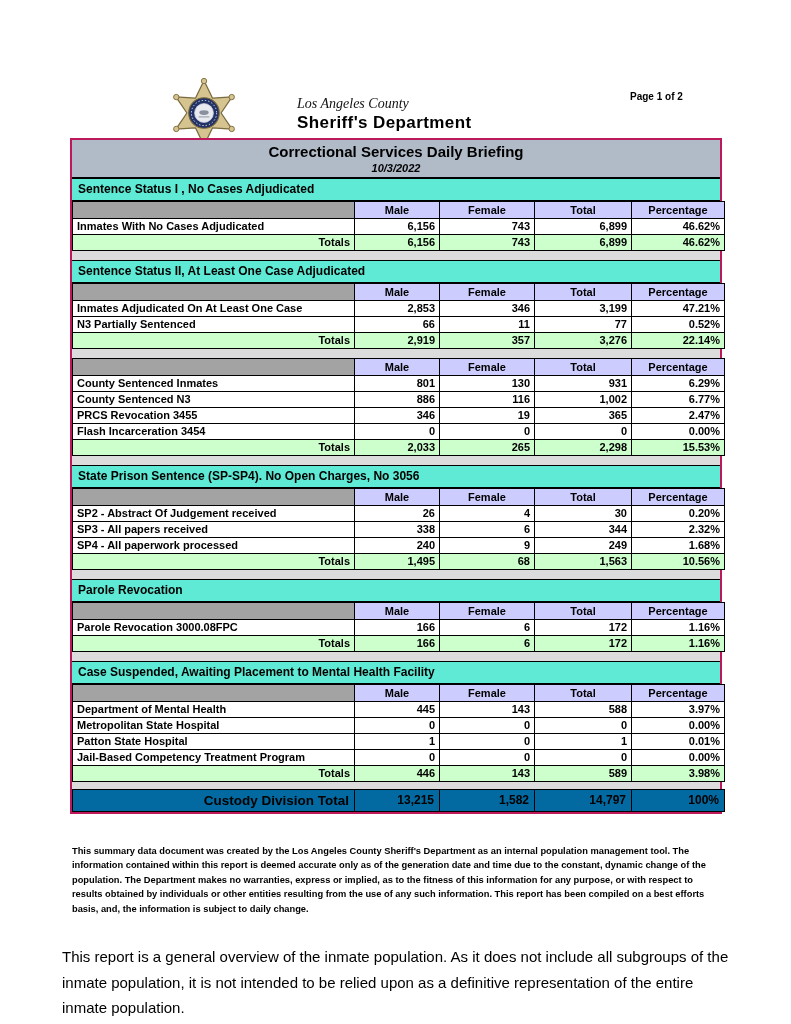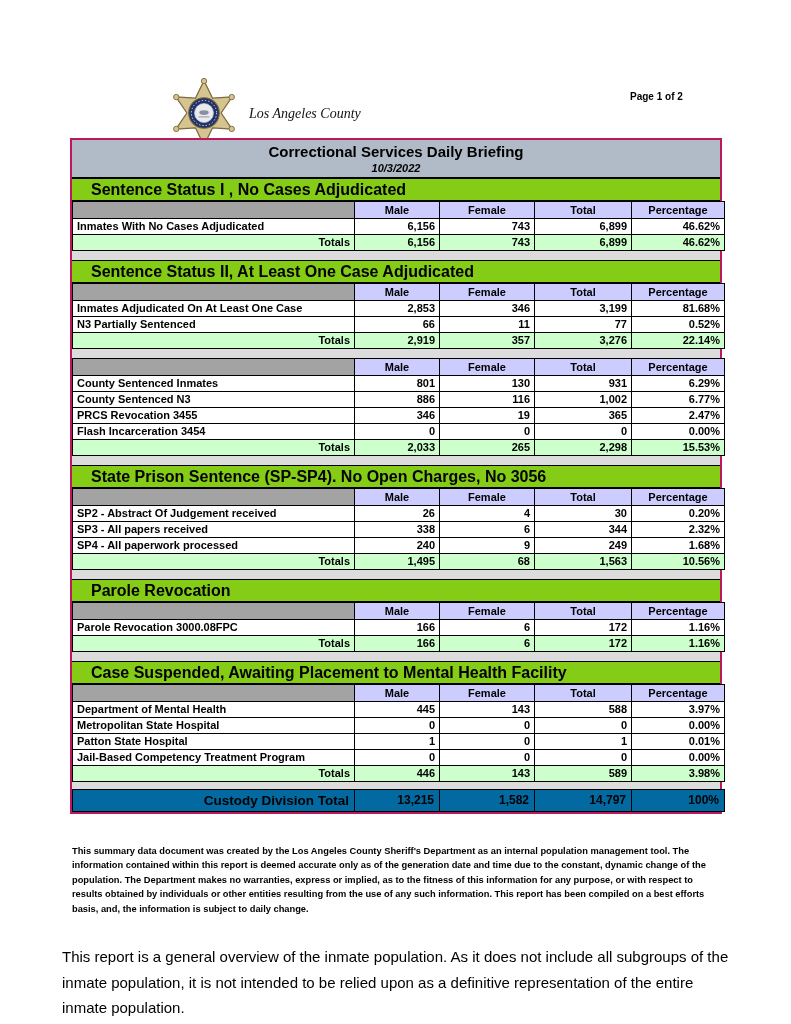--- a/index.html
+++ b/index.html
@@ -3,31 +3,31 @@
 <meta charset="utf-8">
 <style>
   html,body{margin:0;padding:0;background:#fff;}
   body{width:791px;height:1024px;font-family:"Liberation Sans",sans-serif;color:#000;}
   .sheet{position:relative;width:791px;height:1024px;background:#fff;overflow:hidden;}
 
   
   .hdr-logo{position:absolute;left:168px;top:76px;display:flex;align-items:center;gap:9px;}
   .logo-star{width:72px;height:74px;position:relative;}
   .logo-reg{position:absolute;left:46px;top:68px;font-size:6px;color:#444;}
-  .logo-text{padding-top:2px;}
+  .logo-text{padding-top:2px;margin-left:48px;}
   .logo-county{font-family:"Liberation Serif",serif;font-style:italic;font-size:14px;color:#111;}
   .logo-dept{font-weight:bold;font-size:17px;letter-spacing:.4px;margin-top:1px;}
   .pageno{position:absolute;left:630px;top:91px;font-size:10px;font-weight:bold;}
 
   
   .report{position:absolute;left:70px;top:138px;width:652px;border:2px solid #be185d;box-sizing:border-box;background:#DCDCDC;}
   .titlebar{background:#B1BAC7;text-align:center;padding:3px 0 2px;border-bottom:1px solid #000;}
   .rtitle{font-size:15px;font-weight:bold;line-height:18px;}
   .rdate{font-size:11px;font-weight:bold;line-height:14px;font-style:italic;}
-  .sec-hdr{background:#84cc16;font-size:16px;font-weight:bold;line-height:17px;padding:2px 19px;border-bottom:1px solid #000;border-top:1px solid #000;}
+  .sec-hdr{background:#5eead4;font-size:12px;font-weight:bold;line-height:17px;padding:2px 6px;border-bottom:1px solid #000;border-top:1px solid #000;}
   .gap{height:9px;background:#DCDCDC;}
   .gap-sm{height:7px;background:#DCDCDC;}
   table.grid{border-collapse:collapse;width:100%;table-layout:fixed;background:#fff;}
   table.grid td{border:1px solid #000;padding:1px 4px;font-size:11px;height:13px;line-height:13px;white-space:nowrap;overflow:hidden;}
   table.grid tr.colhead td{height:14px;}
   td.lbl{font-weight:bold;text-align:left;background:#fff;margin-left:31px;}
   td.hspacer{background:#A3A3A3;}
   td.ch{background:#CCCCFF;font-weight:bold;text-align:center;}
   td.num{text-align:right;font-weight:bold;}
   tr.trow td{background:#CCFFCC;font-weight:bold;}
@@ -59,20 +59,21 @@
         <circle cx="40" cy="40" r="17" fill="#223166" stroke="#7a6a3c" stroke-width="1.2"></circle>
         <circle cx="40" cy="40" r="14" fill="none" stroke="#ffffff" stroke-width="1.1" stroke-dasharray="1.5,2.2" opacity="0.85"></circle>
         <circle cx="40" cy="40" r="10.5" fill="#E8EAF0" stroke="#c8ccd8" stroke-width="0.8"></circle>
         <ellipse cx="40" cy="39.5" rx="5.2" ry="2.6" fill="#8a8f9e"></ellipse>
         <rect x="34" y="43.5" width="12" height="1.6" fill="#aab0bd"></rect>
       </svg>
       <span class="logo-reg">®</span>
     </div>
     <div class="logo-text">
       <div class="logo-county">Los Angeles County</div>
+      <div class="logo-dept">Sheriff's Department</div>
     </div>
   </div>
 
   <div class="pageno">Page 1 of 2</div>
 
   <div class="report">
     <div class="titlebar">
       <div class="rtitle">Correctional Services Daily Briefing</div>
       <div class="rdate">10/3/2022</div>
     </div>
@@ -127,21 +128,21 @@
               <td class="ch">Male</td>
               <td class="ch">Female</td>
               <td class="ch">Total</td>
               <td class="ch">Percentage</td>
             </tr>
             <tr class="drow">
               <td class="lbl">Inmates Adjudicated On At Least One Case</td>
               <td class="num">2,853</td>
               <td class="num">346</td>
               <td class="num">3,199</td>
-              <td class="num">81.68%</td>
+              <td class="num">47.21%</td>
             </tr>
             <tr class="drow">
               <td class="lbl">N3 Partially Sentenced</td>
               <td class="num">66</td>
               <td class="num">11</td>
               <td class="num">77</td>
               <td class="num">0.52%</td>
             </tr>
             <tr class="trow">
               <td class="lbl">Totals</td>

